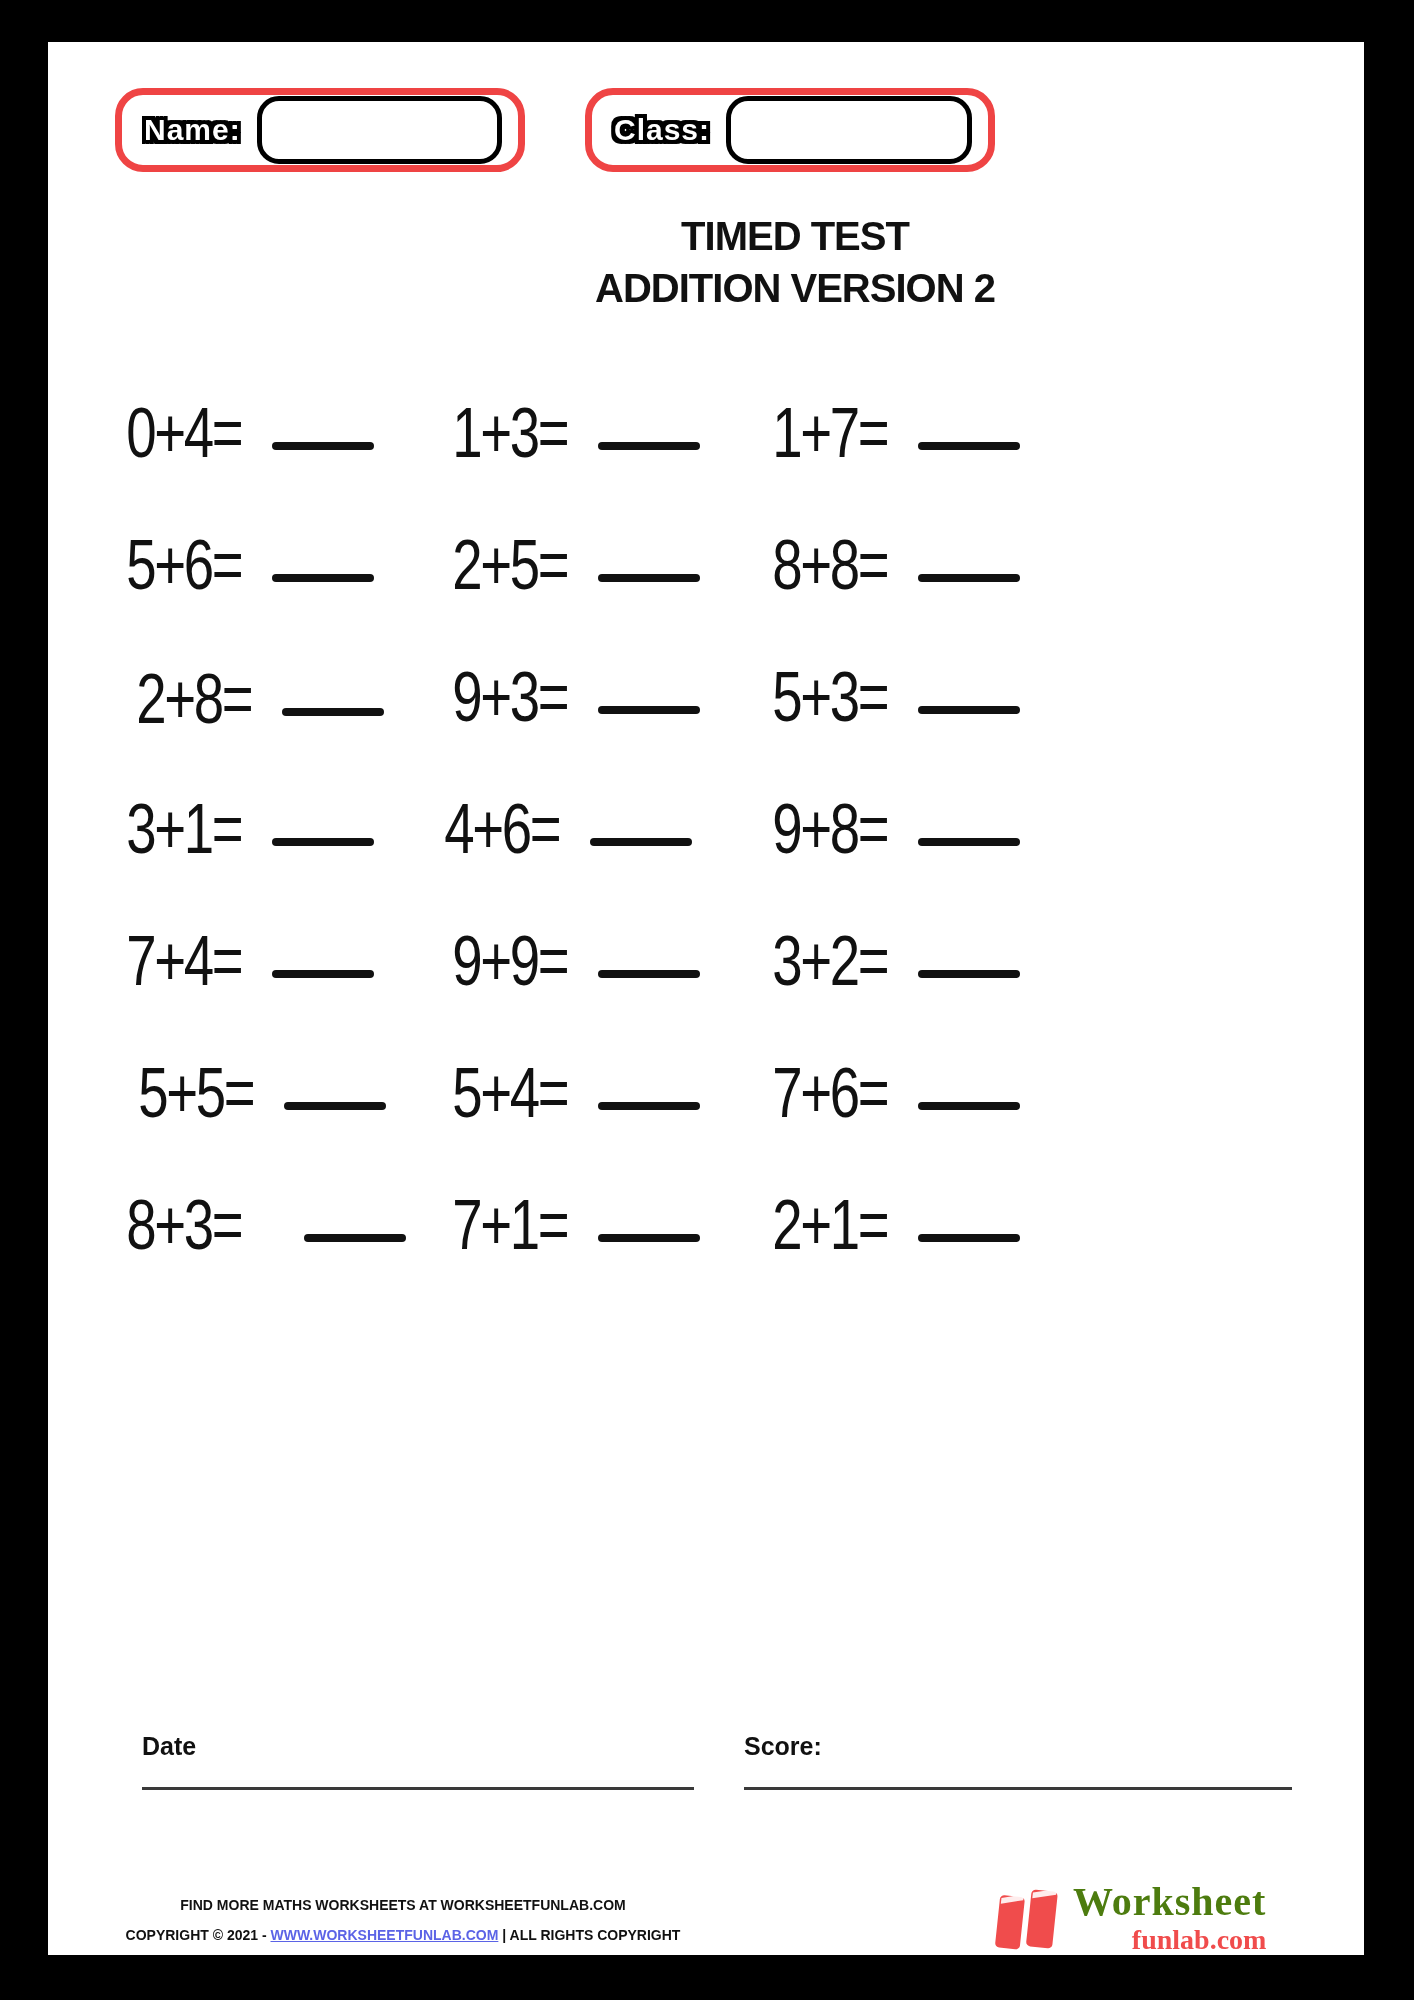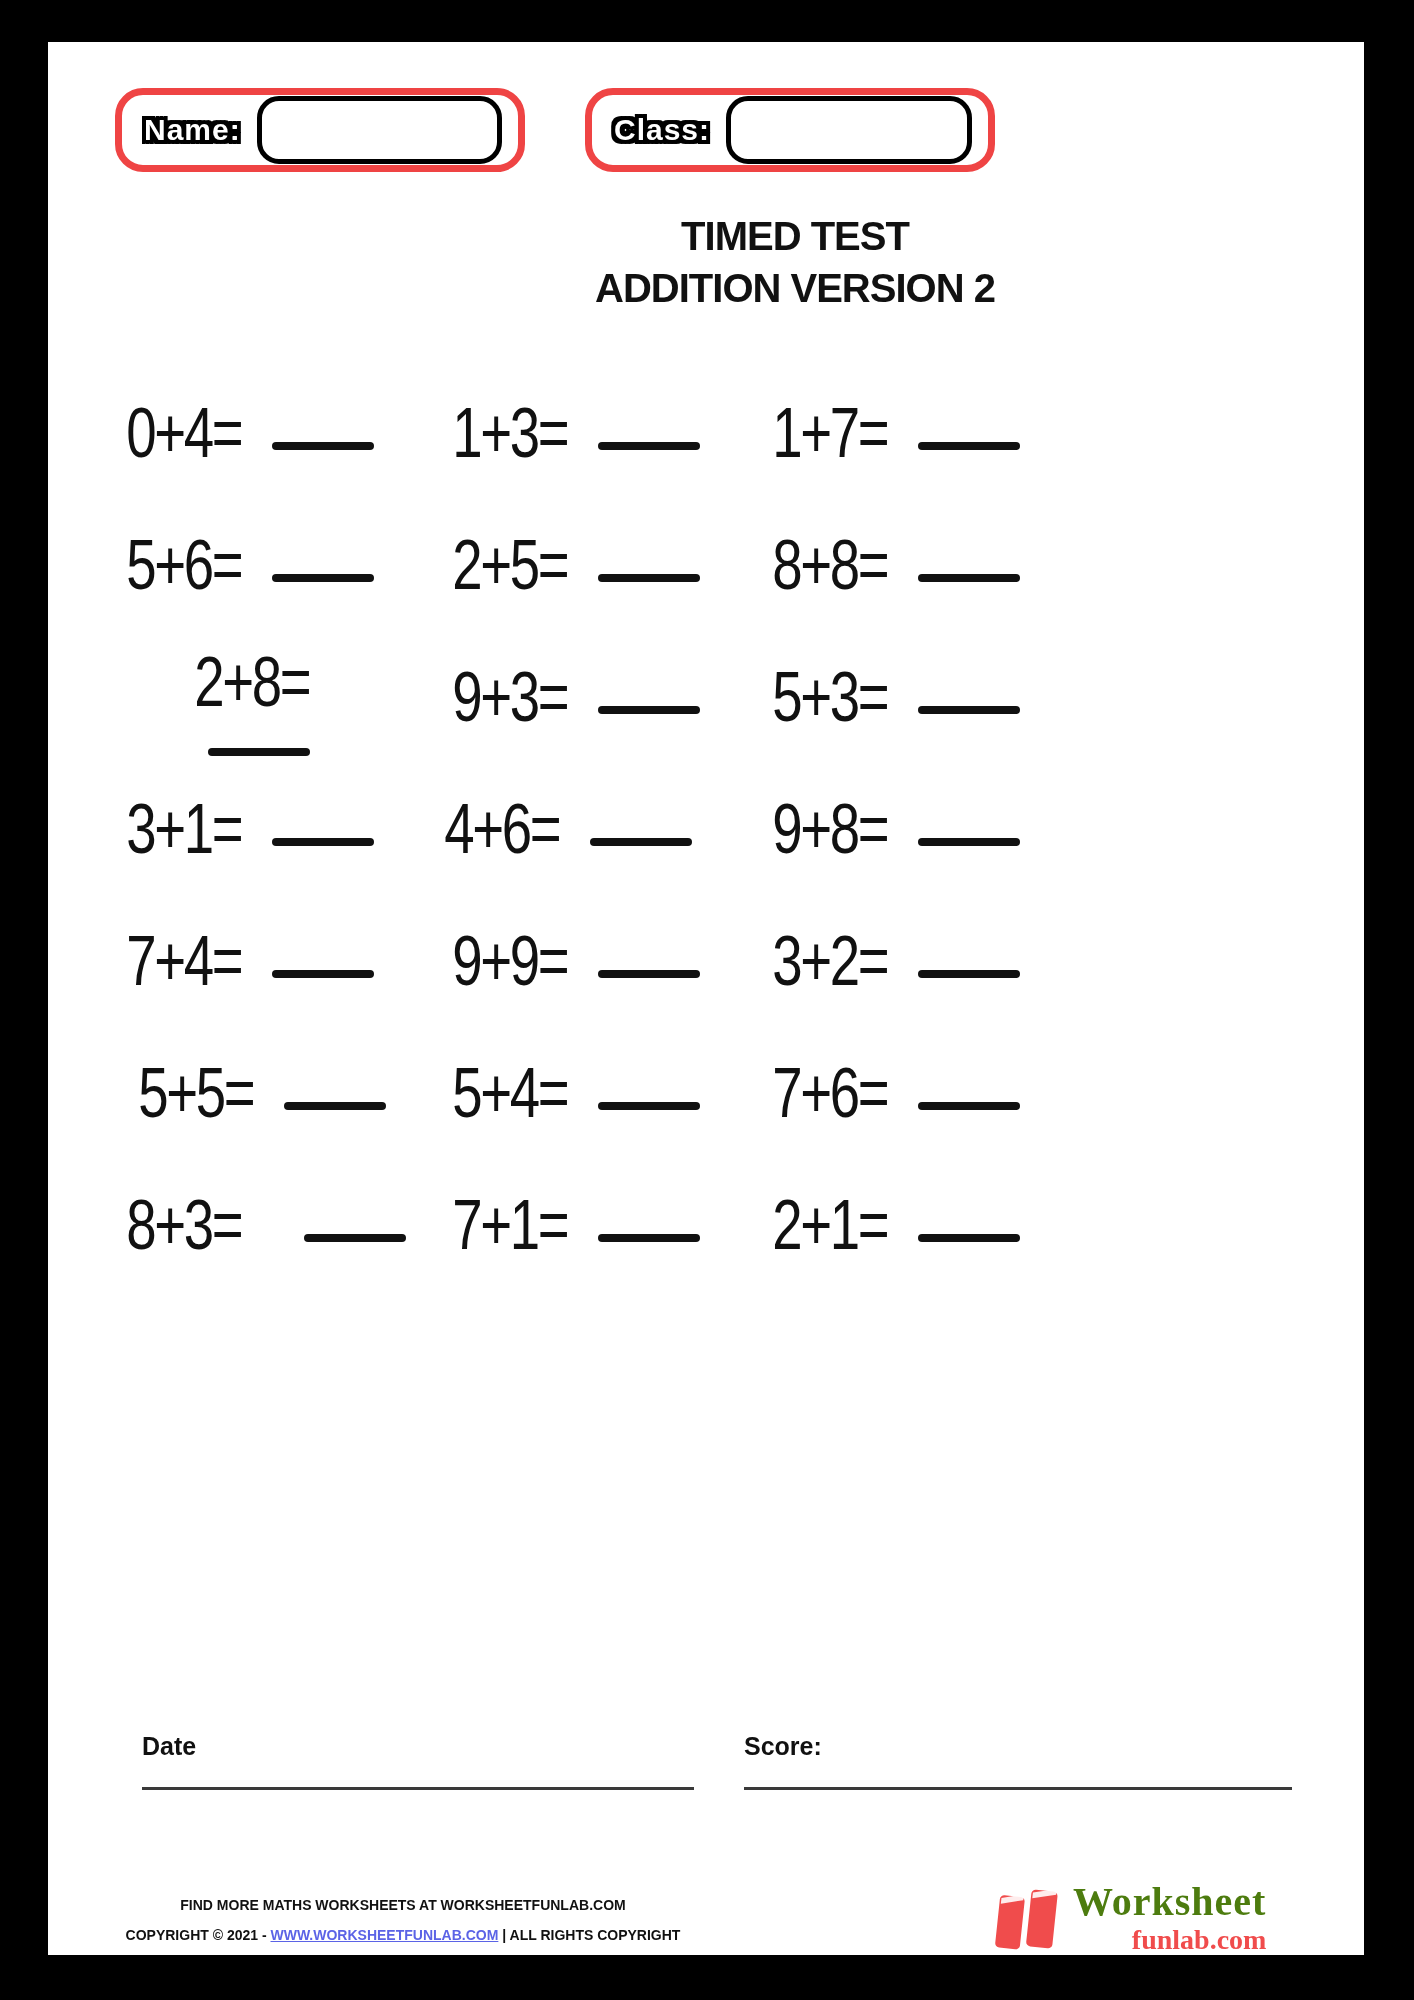--- a/index.html
+++ b/index.html
@@ -69,21 +69,21 @@
     transform:scaleX(0.78);
     white-space:nowrap;
   }
   .blank {
     width:102px; height:8px; background:#111;
     border-radius:4px;
     margin-left:14px; margin-top:26px;
   }
   
   .cell:nth-child(3n+1) { transform:translateX(-6px); }
-  .cell:nth-child(7)  { transform:translate(4px,2px);flex-direction:column; }
+  .cell:nth-child(7)  { transform:translate(4px,2px); }
   .cell:nth-child(11) { transform:translate(-8px,0); }
   .cell:nth-child(16) { transform:translate(6px,0); }
   .cell:nth-child(19) { transform:translate(10px,0);gap:33px; }
 
   
   .write-line { position:absolute; }
   .write-line .wl-label { font-size:25px; font-weight:bold; color:#111; }
   .write-line .wl-rule  { margin-top:26px; border-top:3px solid #3a3a3a; }
   .write-line.date  { left:94px;  top:1690px; width:552px; }
   .write-line.score { left:696px; top:1690px; width:548px; }

